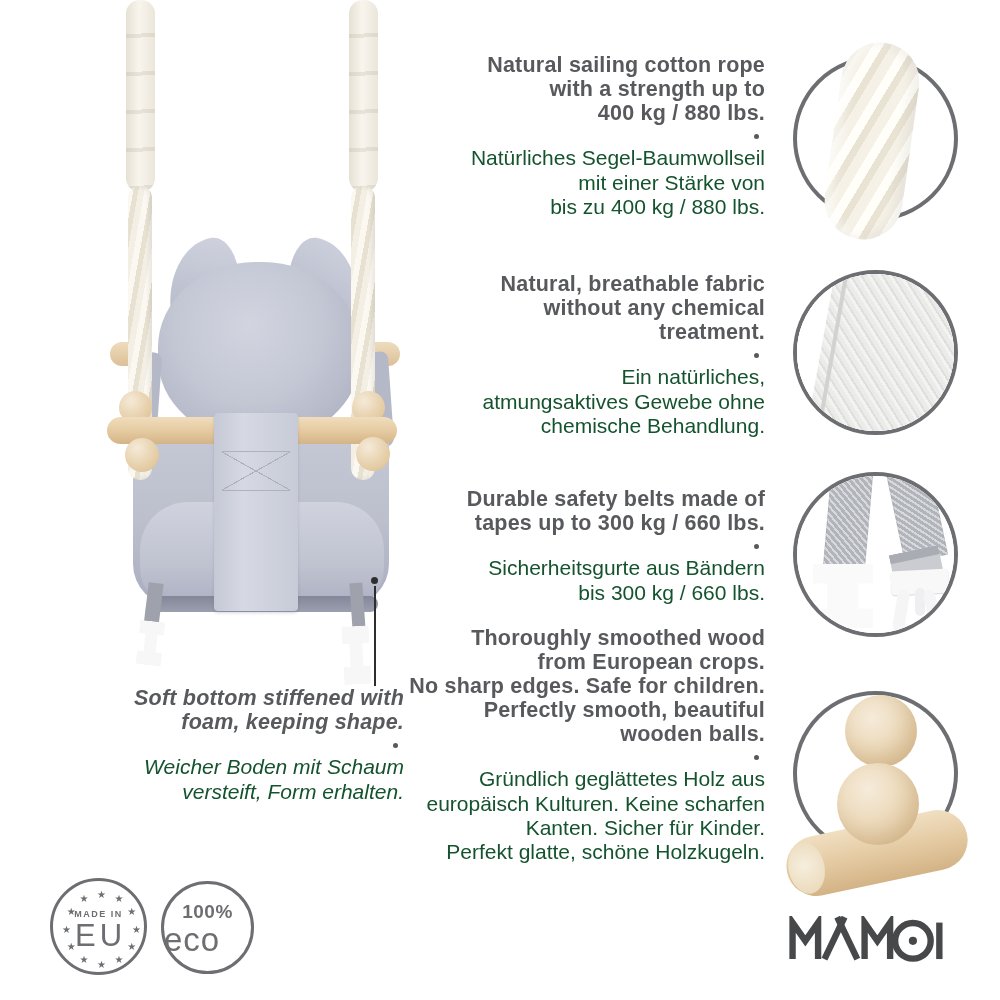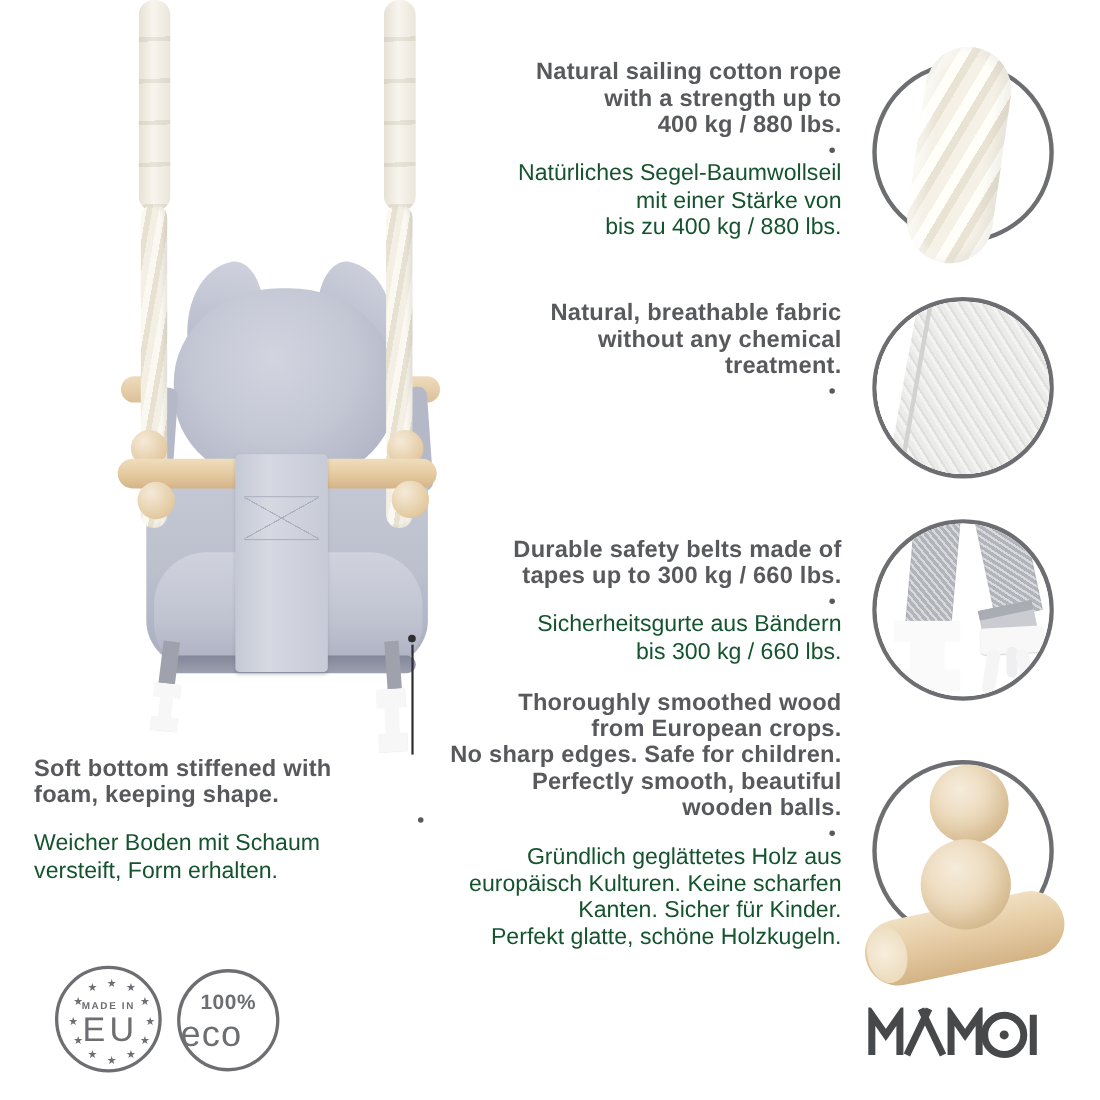--- a/index.html
+++ b/index.html
@@ -16,21 +16,21 @@
   }
   .sec-dot {
     width:5px; height:5px; border-radius:50%; background:#58595c;
     margin:9px 6px 7px auto;
   }
   .sec-body {
     font-size:21px; font-weight:400; color:#14532d; line-height:1.16;
     white-space:pre-line;
   }
   .sec1 { top:53px; } .sec2 { top:272px; } .sec3 { top:487px; } .sec4 { top:626px; }
-  .left-callout { position:absolute; right:609px; width:360px; top:686px; text-align:left; }
+  .left-callout { position:absolute; right:596px; width:360px; top:686px; text-align:right;font-style:italic; }
 
   
   .detail { position:absolute; left:793px; width:165px; height:165px; }
   .d1 { top:56px; } .d2 { top:270px; } .d3 { top:472px; } .d4 { top:691px; }
   .ring { position:absolute; inset:0; border:4px solid #6d6e71; border-radius:50%; z-index:1; }
   .clip { position:absolute; inset:4px; border-radius:50%; overflow:hidden; z-index:2; background:#fff; }
   .over { position:absolute; z-index:3; }
 
   .rope-macro {
     left:40px; top:-14px; width:78px; height:198px; border-radius:39px;
@@ -216,20 +216,23 @@
     <div class="sec-dot"></div>
     <div class="sec-body">Natürliches Segel-Baumwollseil
 mit einer Stärke von
 bis zu 400 kg / 880 lbs.</div>
   </div>
   <div class="sec sec2">
     <div class="sec-heading">Natural, breathable fabric
 without any chemical
 treatment.</div>
     <div class="sec-dot"></div>
+    <div class="sec-body">Ein natürliches,
+atmungsaktives Gewebe ohne
+chemische Behandlung.</div>
   </div>
   <div class="sec sec3">
     <div class="sec-heading">Durable safety belts made of
 tapes up to 300 kg / 660 lbs.</div>
     <div class="sec-dot"></div>
     <div class="sec-body">Sicherheitsgurte aus Bändern
 bis 300 kg / 660 lbs.</div>
   </div>
   <div class="sec sec4">
     <div class="sec-heading">Thoroughly smoothed wood

